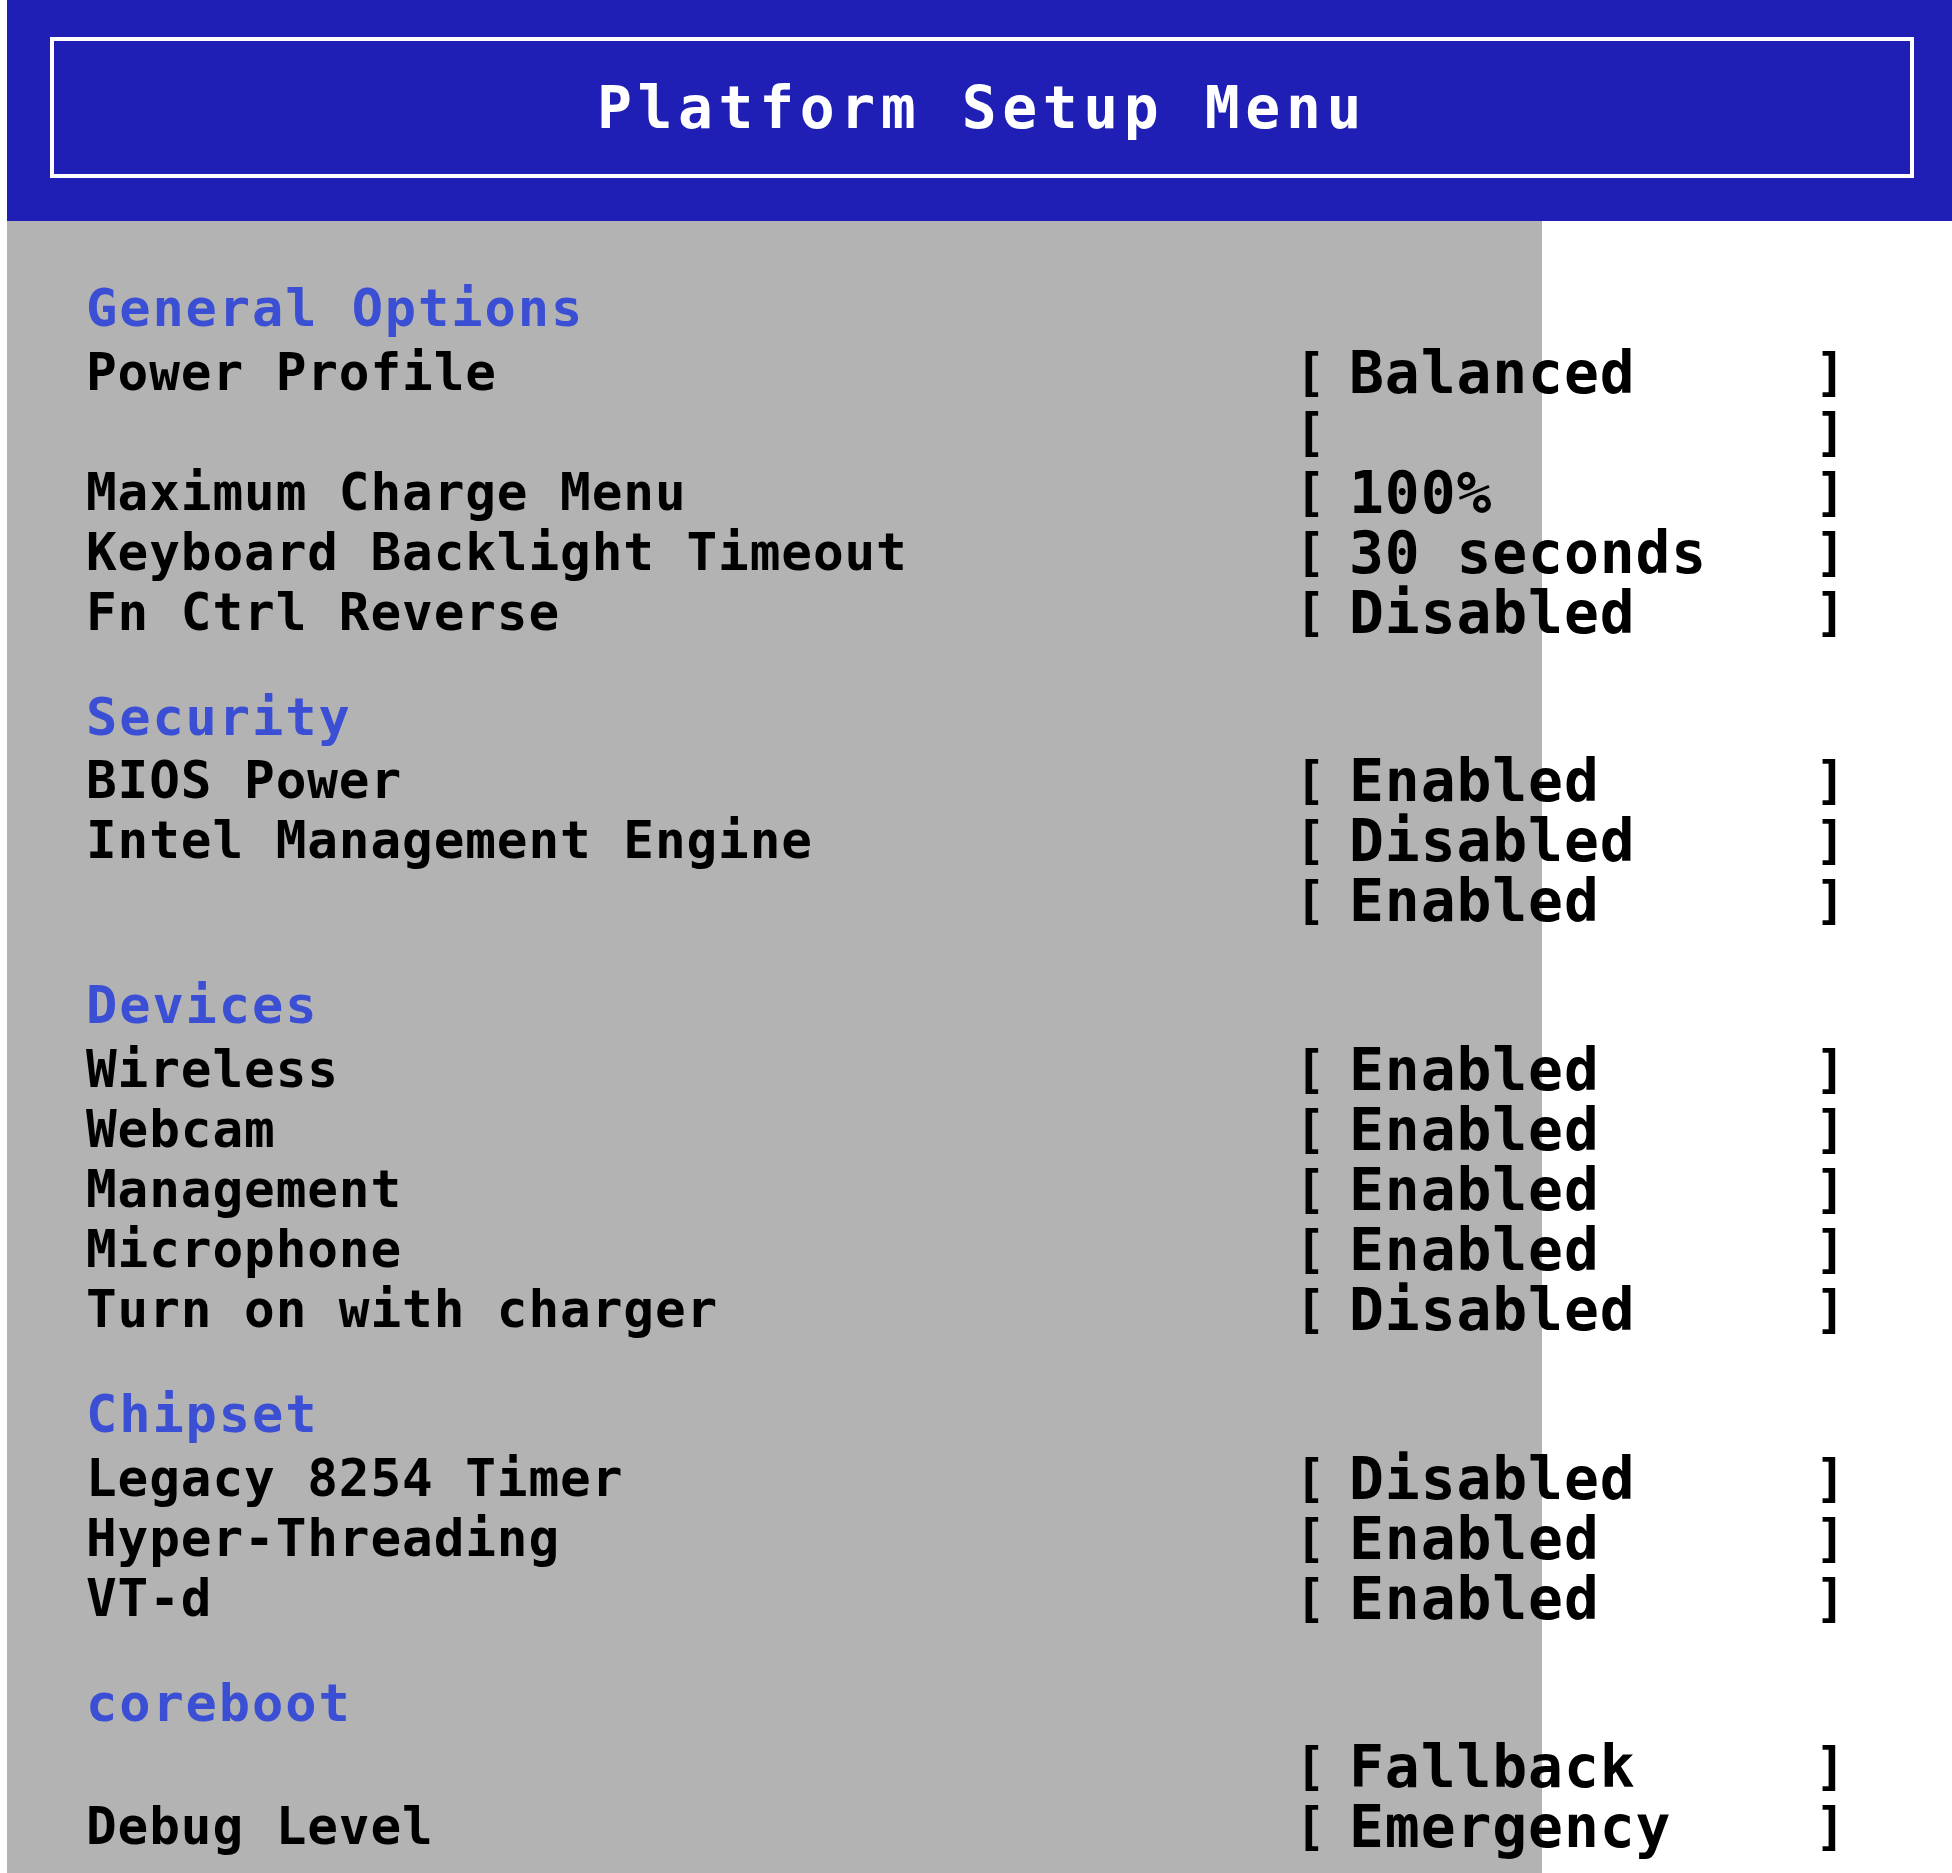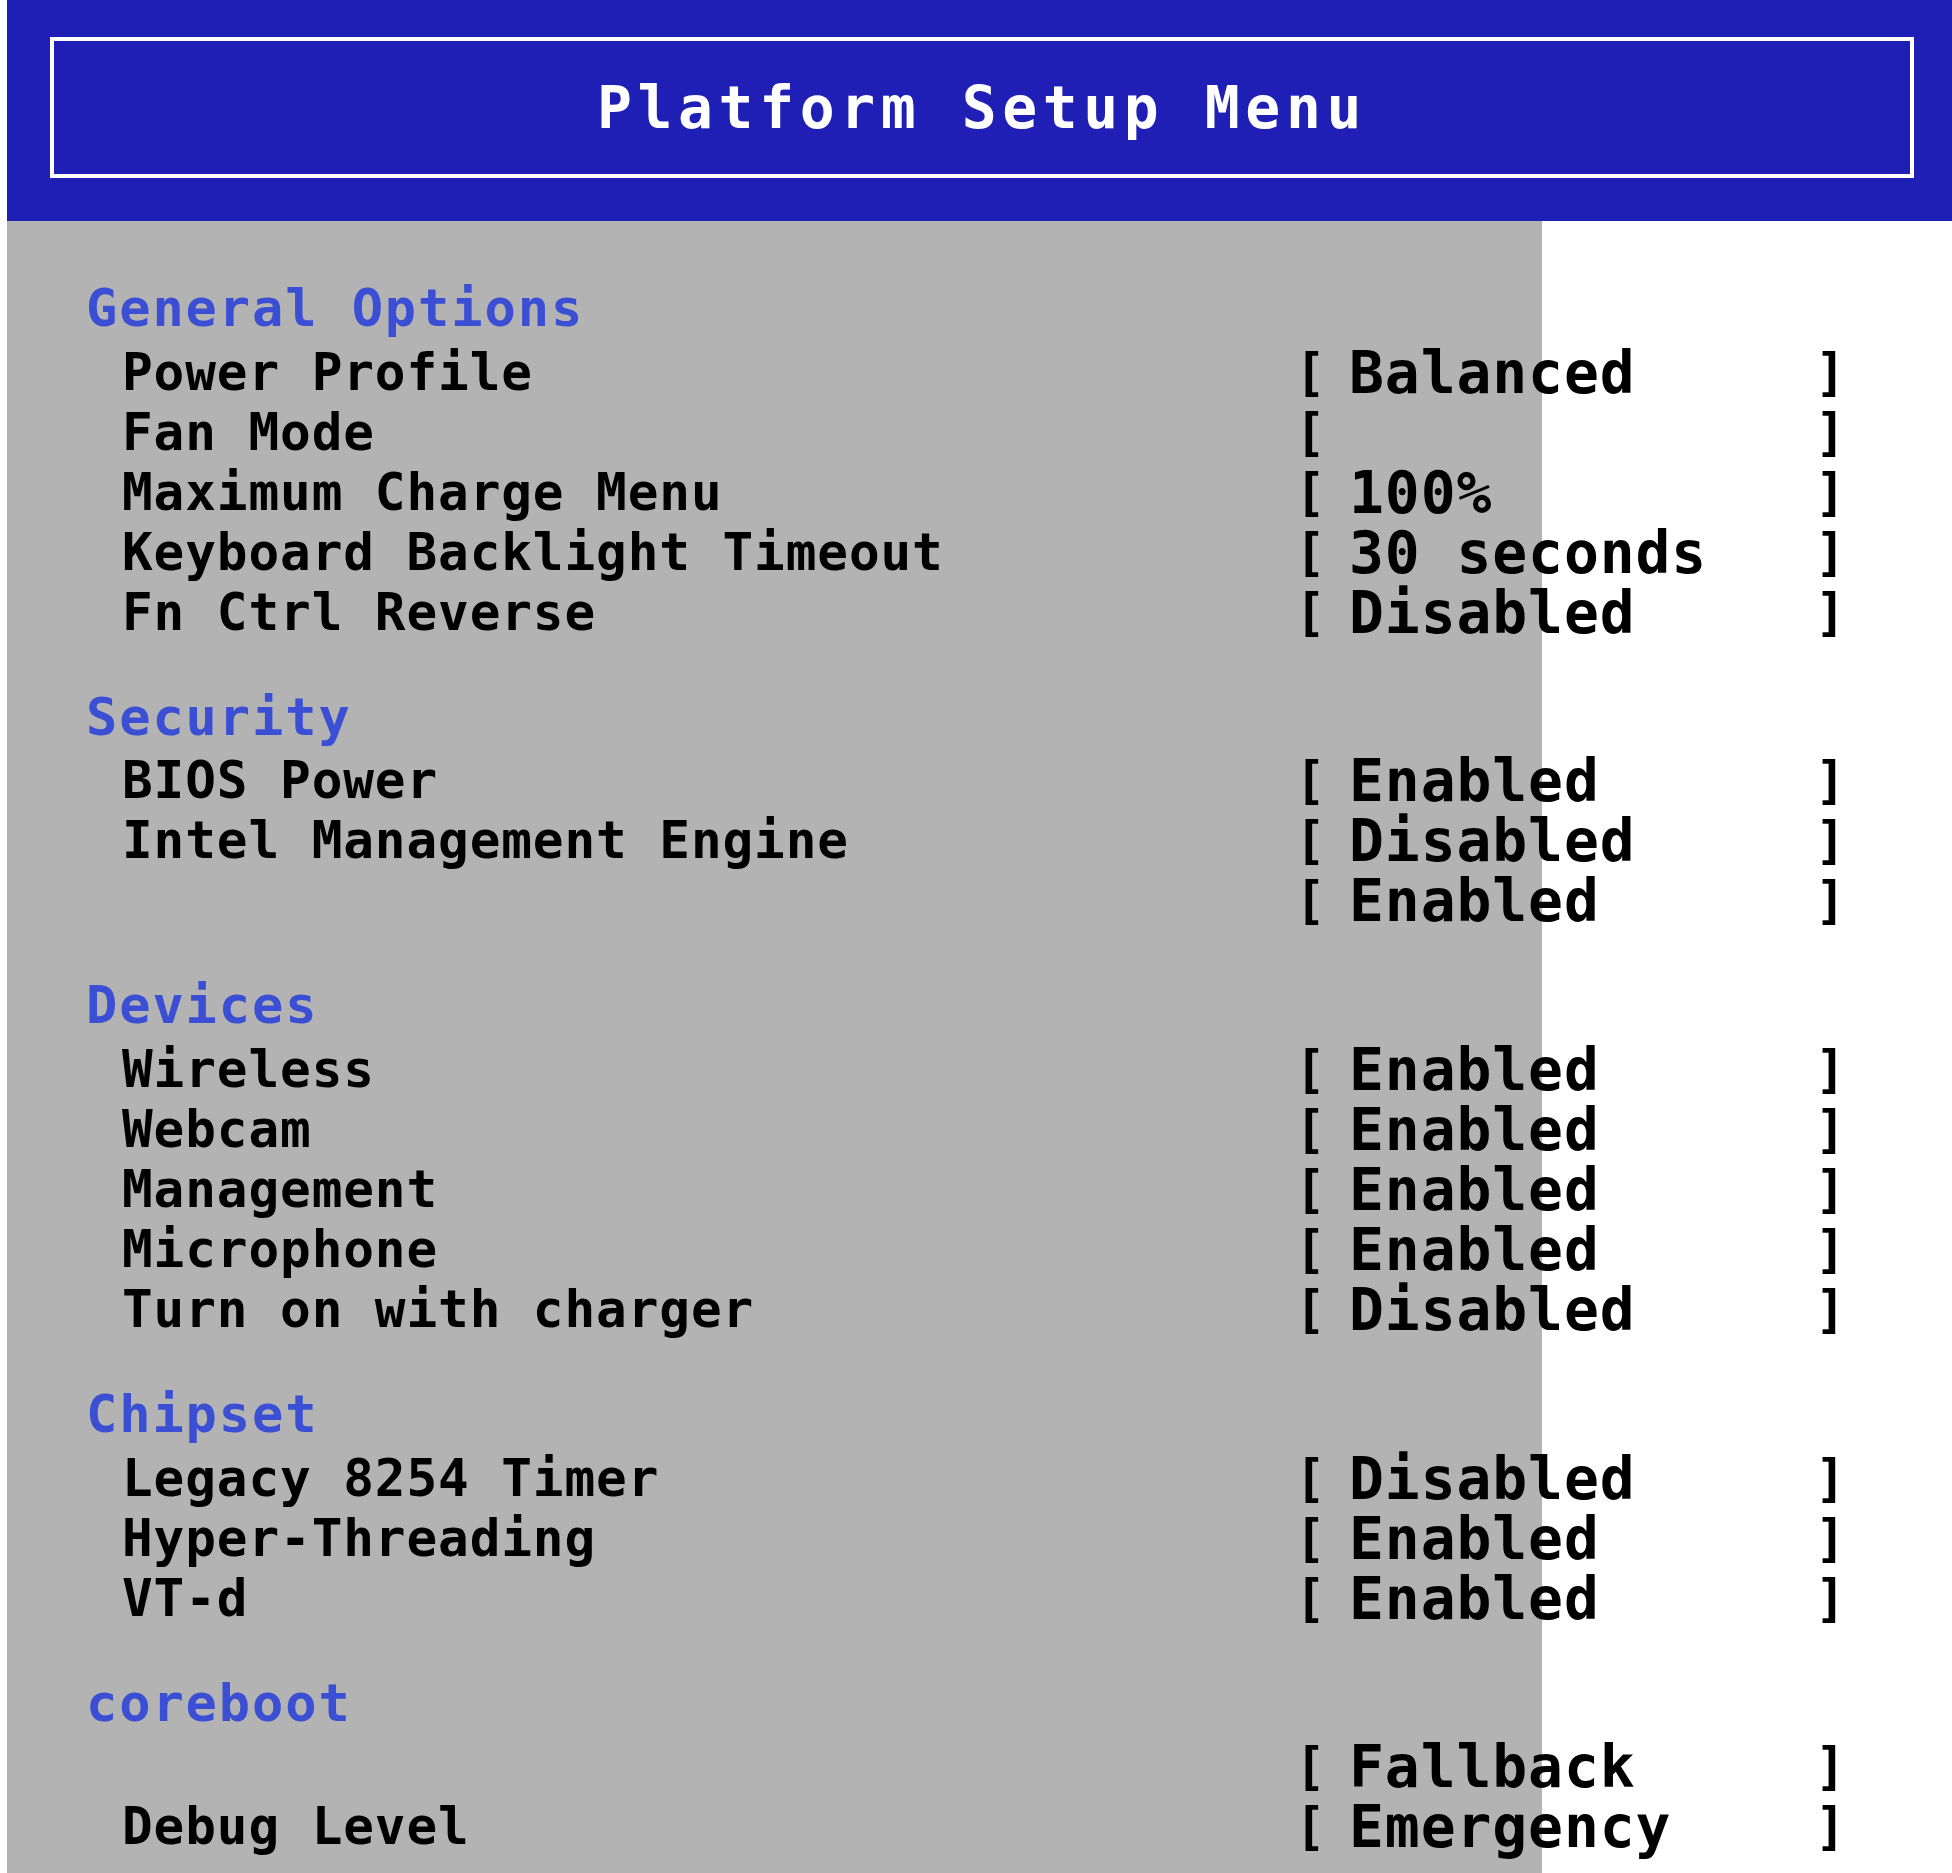--- a/index.html
+++ b/index.html
@@ -89,21 +89,20 @@
   .row .label {
     position: absolute;
     left: 0;
     top: 0;
     color: #000000;
     font-size: 51px;
     font-weight: bold;
     letter-spacing: 0.9px;
     font-family: "DejaVu Sans Mono", monospace;
     white-space: pre;
-    margin-left: 36px;
   }
   .row .brk-l {
     position: absolute;
     left: 1209px;
     top: 0;
     color: #000000;
     font-size: 51px;
     font-weight: bold;
     font-family: "DejaVu Sans Mono", monospace;
   }
@@ -136,21 +135,21 @@
   <div class="titlebar">
     <div class="titlebox">
       <div class="title-text">Platform Setup Menu</div>
     </div>
   </div>
 
   <div class="body-area" id="settings-list">
       <div class="section">
         <div class="section-title">General Options</div>
         <div class="row"><span class="label">Power Profile</span><span class="brk-l">[</span><span class="value">Balanced</span><span class="brk-r">]</span></div>
-        <div class="row"><span class="label">Fan Mode</span><span class="brk-l">[</span><span class="brk-r">]</span></div>
+        <div class="row"><span class="brk-l">[</span><span class="brk-r">]</span></div>
         <div class="row"><span class="label">Maximum Charge Menu</span><span class="brk-l">[</span><span class="value">100%</span><span class="brk-r">]</span></div>
         <div class="row"><span class="label">Keyboard Backlight Timeout</span><span class="brk-l">[</span><span class="value">30 seconds</span><span class="brk-r">]</span></div>
         <div class="row"><span class="label">Fn Ctrl Reverse</span><span class="brk-l">[</span><span class="value">Disabled</span><span class="brk-r">]</span></div>
       </div>
       <div class="section">
         <div class="section-title">Security</div>
         <div class="row"><span class="label">BIOS Power</span><span class="brk-l">[</span><span class="value">Enabled</span><span class="brk-r">]</span></div>
         <div class="row"><span class="label">Intel Management Engine</span><span class="brk-l">[</span><span class="value">Disabled</span><span class="brk-r">]</span></div>
         <div class="row"><span class="brk-l">[</span><span class="value">Enabled</span><span class="brk-r">]</span></div>
       </div>

